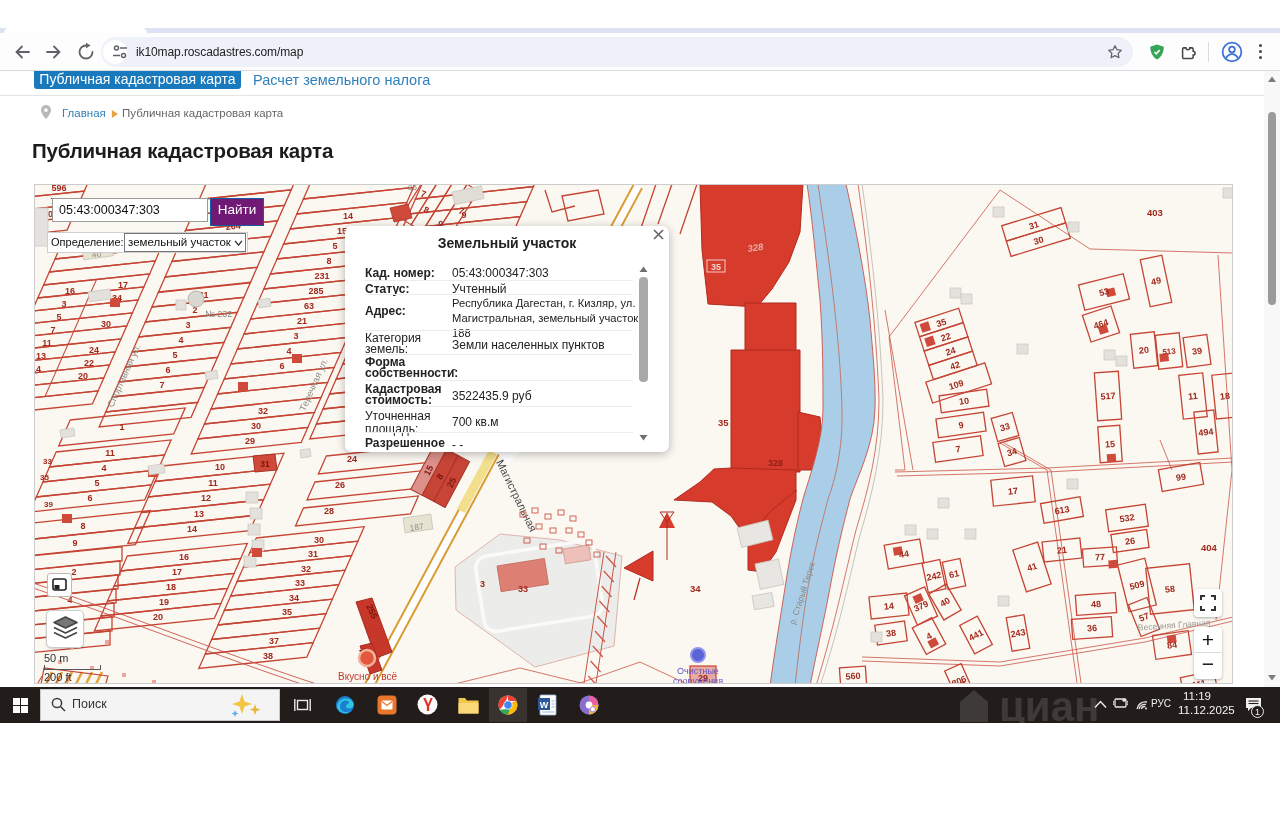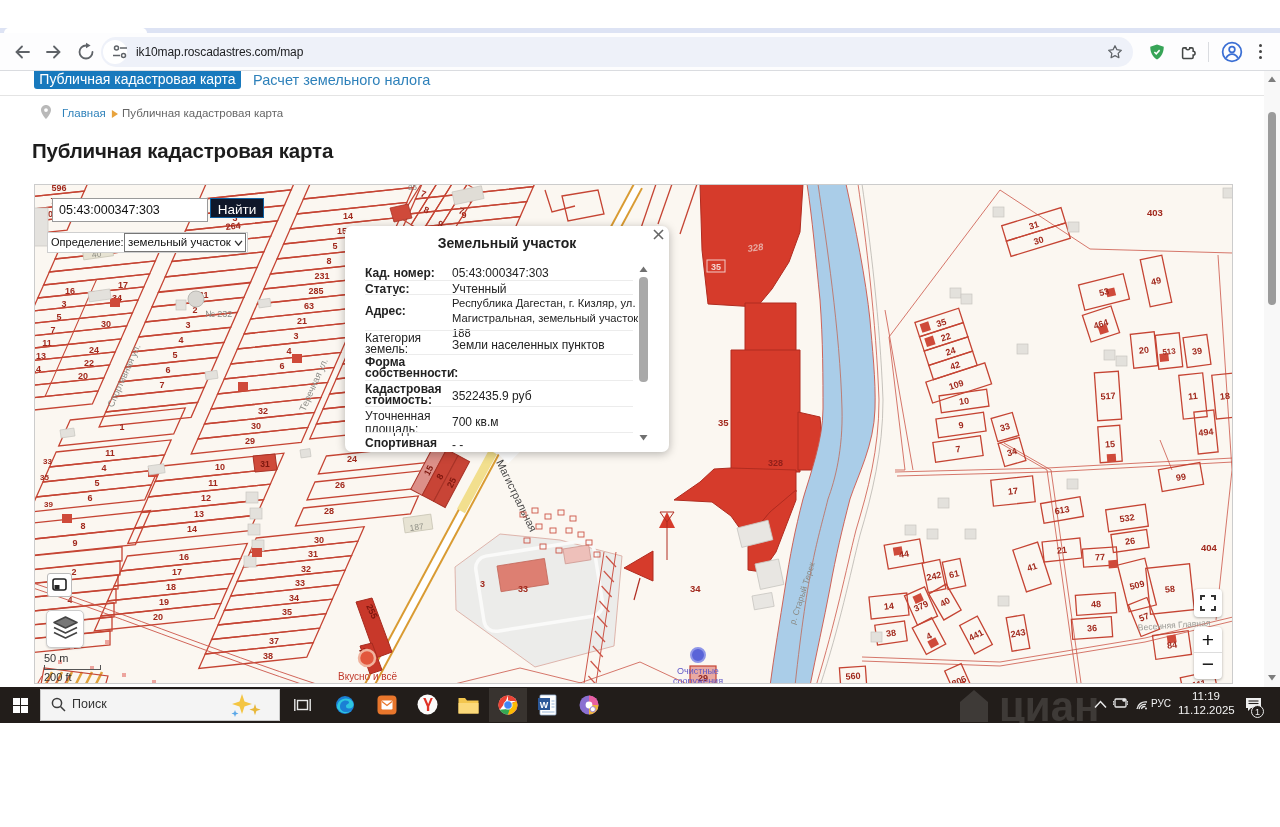--- a/index.html
+++ b/index.html
@@ -653,21 +653,21 @@
 <polygon points="562,196 598,190 604,214 568,221"></polygon>
 <path d="M656,184 L641,228"></path>
 <path d="M672,184 L658,224"></path>
 <path d="M697,184 L680,234"></path>
 </g>
 </g>
 <rect x="34.5" y="184.5" width="1198" height="499" fill="none" stroke="#cccccc" stroke-width="1"></rect>
 </svg>
 
 <div class="abs" style="left:52px;top:198px;width:156px;height:24px;background:#fff;border:1px solid #9a9a9a;font-size:12.5px;color:#111;line-height:22px;padding-left:6px">05:43:000347:303</div>
-<div class="abs" style="left:210px;top:198px;width:54px;height:20px;background:#0f172a;border:1px solid #1060a0;color:#fff;font-size:13.5px;text-align:center;line-height:22px">Найти</div>
+<div class="abs" style="left:210px;top:198px;width:54px;height:28px;background:#701a75;border:1px solid #1060a0;color:#fff;font-size:13.5px;text-align:center;line-height:22px">Найти</div>
 
 <div class="abs" style="left:47px;top:232px;width:201px;height:21px;background:#fff;border:1px solid #cfcfcf"></div>
 <div class="abs" style="left:51px;top:236px;font-size:11px;color:#111">Определение:</div>
 <div class="abs" style="left:124px;top:233px;width:122px;height:19px;background:#fff;border:1px solid #767676;font-size:11.5px;color:#111;line-height:17px;padding-left:3px">земельный участок</div>
 <svg class="abs" style="left:234px;top:240px" width="9" height="6" viewBox="0 0 10 7">
     <path d="M1 1 L5 6 L9 1" fill="none" stroke="#333" stroke-width="1.6"></path>
   </svg>
 
 <div class="abs" style="left:47px;top:573px;width:25px;height:24px;background:#fff;border:1px solid #bbb;border-radius:3px"></div>
 <svg class="abs" style="left:52px;top:578px" width="15" height="14" viewBox="0 0 15 14">
@@ -725,21 +725,21 @@
  <div style="position:absolute;left:0;top:92px;width:268px;border-top:1px solid #ececec"></div>
  <div style="position:absolute;left:0;top:95px;font-weight:bold;line-height:10.5px">Форма<br>собственности:</div>
     <div style="position:absolute;left:87px;top:100px">-</div>
  <div style="position:absolute;left:0;top:117.5px;width:268px;border-top:1px solid #ececec"></div>
  <div style="position:absolute;left:0;top:122px;font-weight:bold;line-height:10.5px">Кадастровая<br>стоимость:</div>
     <div style="position:absolute;left:87px;top:127px">3522435.9 руб</div>
  <div style="position:absolute;left:0;top:144px;width:268px;border-top:1px solid #ececec"></div>
  <div style="position:absolute;left:0;top:148px;font-weight:normal;line-height:13px">Уточненная<br>площадь:</div>
     <div style="position:absolute;left:87px;top:153px">700 кв.м</div>
  <div style="position:absolute;left:0;top:170px;width:268px;border-top:1px solid #ececec"></div>
- <div style="position:absolute;left:0;top:174px;font-weight:bold">Спортивная</div>
+ <div style="position:absolute;left:0;top:174px;font-weight:bold">Разрешенное</div>
     <div style="position:absolute;left:87px;top:176px">- -</div>
 </div>
 <svg class="abs" style="left:638px;top:265px" width="11" height="8" viewBox="0 0 11 8">
     <path d="M1.5 7 L5.5 1.5 L9.5 7 Z" fill="#707070"></path>
   </svg>
 <div class="abs" style="left:639px;top:277px;width:9px;height:105px;background:#a9a9a9;border-radius:4px"></div>
 <svg class="abs" style="left:638px;top:434px" width="11" height="8" viewBox="0 0 11 8">
     <path d="M1.5 1 L5.5 6.5 L9.5 1 Z" fill="#707070"></path>
   </svg>
 
@@ -835,21 +835,21 @@
 <svg class="abs" style="left:1134px;top:698px" width="14" height="12" viewBox="0 0 14 12">
     <g fill="none" stroke="#e8e8e8" stroke-width="1.3">
       <path d="M1 11 L13 11" stroke-width="0"></path>
       <path d="M3 11 A8.5 8.5 0 0 1 13 4"></path>
       <path d="M5 11 A6 6 0 0 1 12 6.4"></path>
       <path d="M7.4 11 A3.4 3.4 0 0 1 11.4 8.6"></path>
     </g>
     <circle cx="12" cy="10.6" r="1" fill="#e8e8e8"></circle>
   </svg>
 <div class="abs" style="left:1151px;top:698px;font-size:10px;color:#f2f2f2">РУС</div>
-<div class="abs" style="left:1183px;top:690px;width:46px;font-size:11.5px;color:#f2f2f2;text-align:center">11:19</div>
+<div class="abs" style="left:1183px;top:690px;width:46px;font-size:11.5px;color:#f2f2f2;">11:19</div>
 <div class="abs" style="left:1178px;top:704px;width:60px;font-size:11.5px;color:#f2f2f2;text-align:left">11.12.2025</div>
 <svg class="abs" style="left:1245px;top:697px" width="17" height="15" viewBox="0 0 17 15">
     <path d="M1 1 L16 1 L16 11 L6 11 L3 14 L3 11 L1 11 Z" fill="#f0f0f0"></path>
     <g stroke="#221d1a" stroke-width="1.1">
       <line x1="3.5" y1="4" x2="13.5" y2="4"></line>
       <line x1="3.5" y1="6.5" x2="13.5" y2="6.5"></line>
     </g>
   </svg>
 <div class="abs" style="left:1251px;top:705px;width:13px;height:13px;border:1.2px solid #e8e8e8;border-radius:50%;background:#221d1a;color:#f0f0f0;font-size:9px;text-align:center;line-height:12px">1</div>
 

